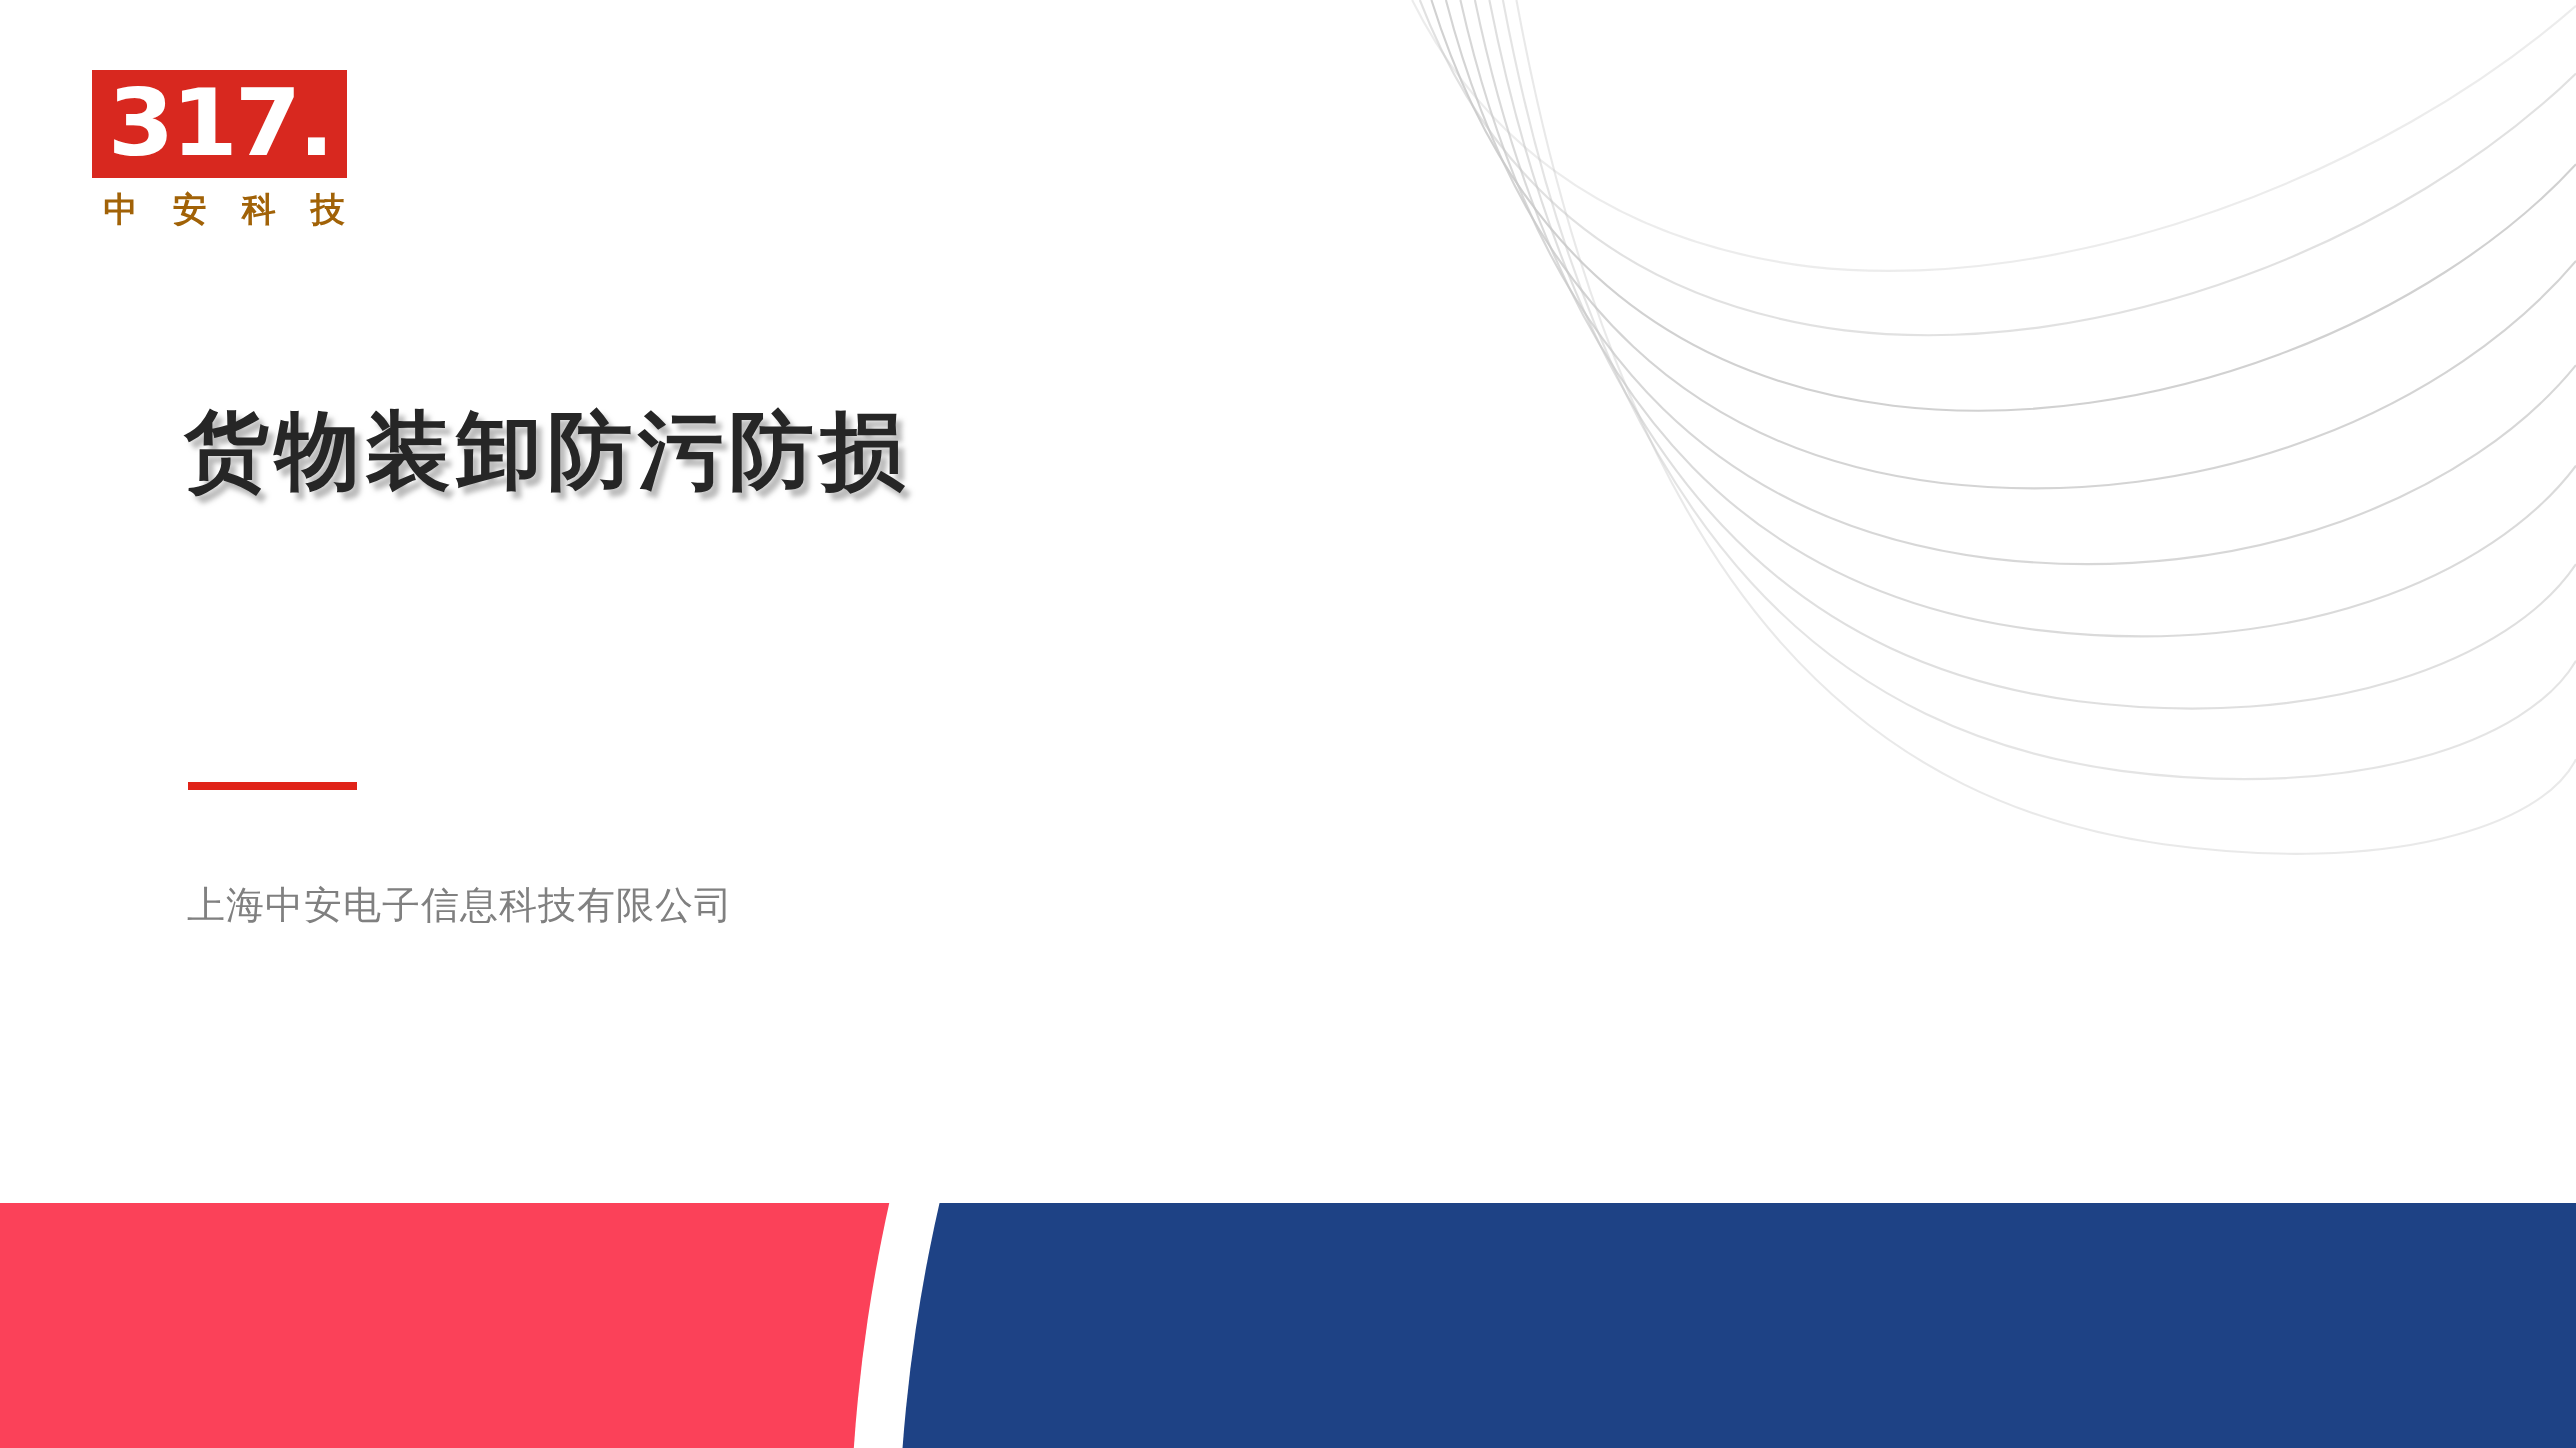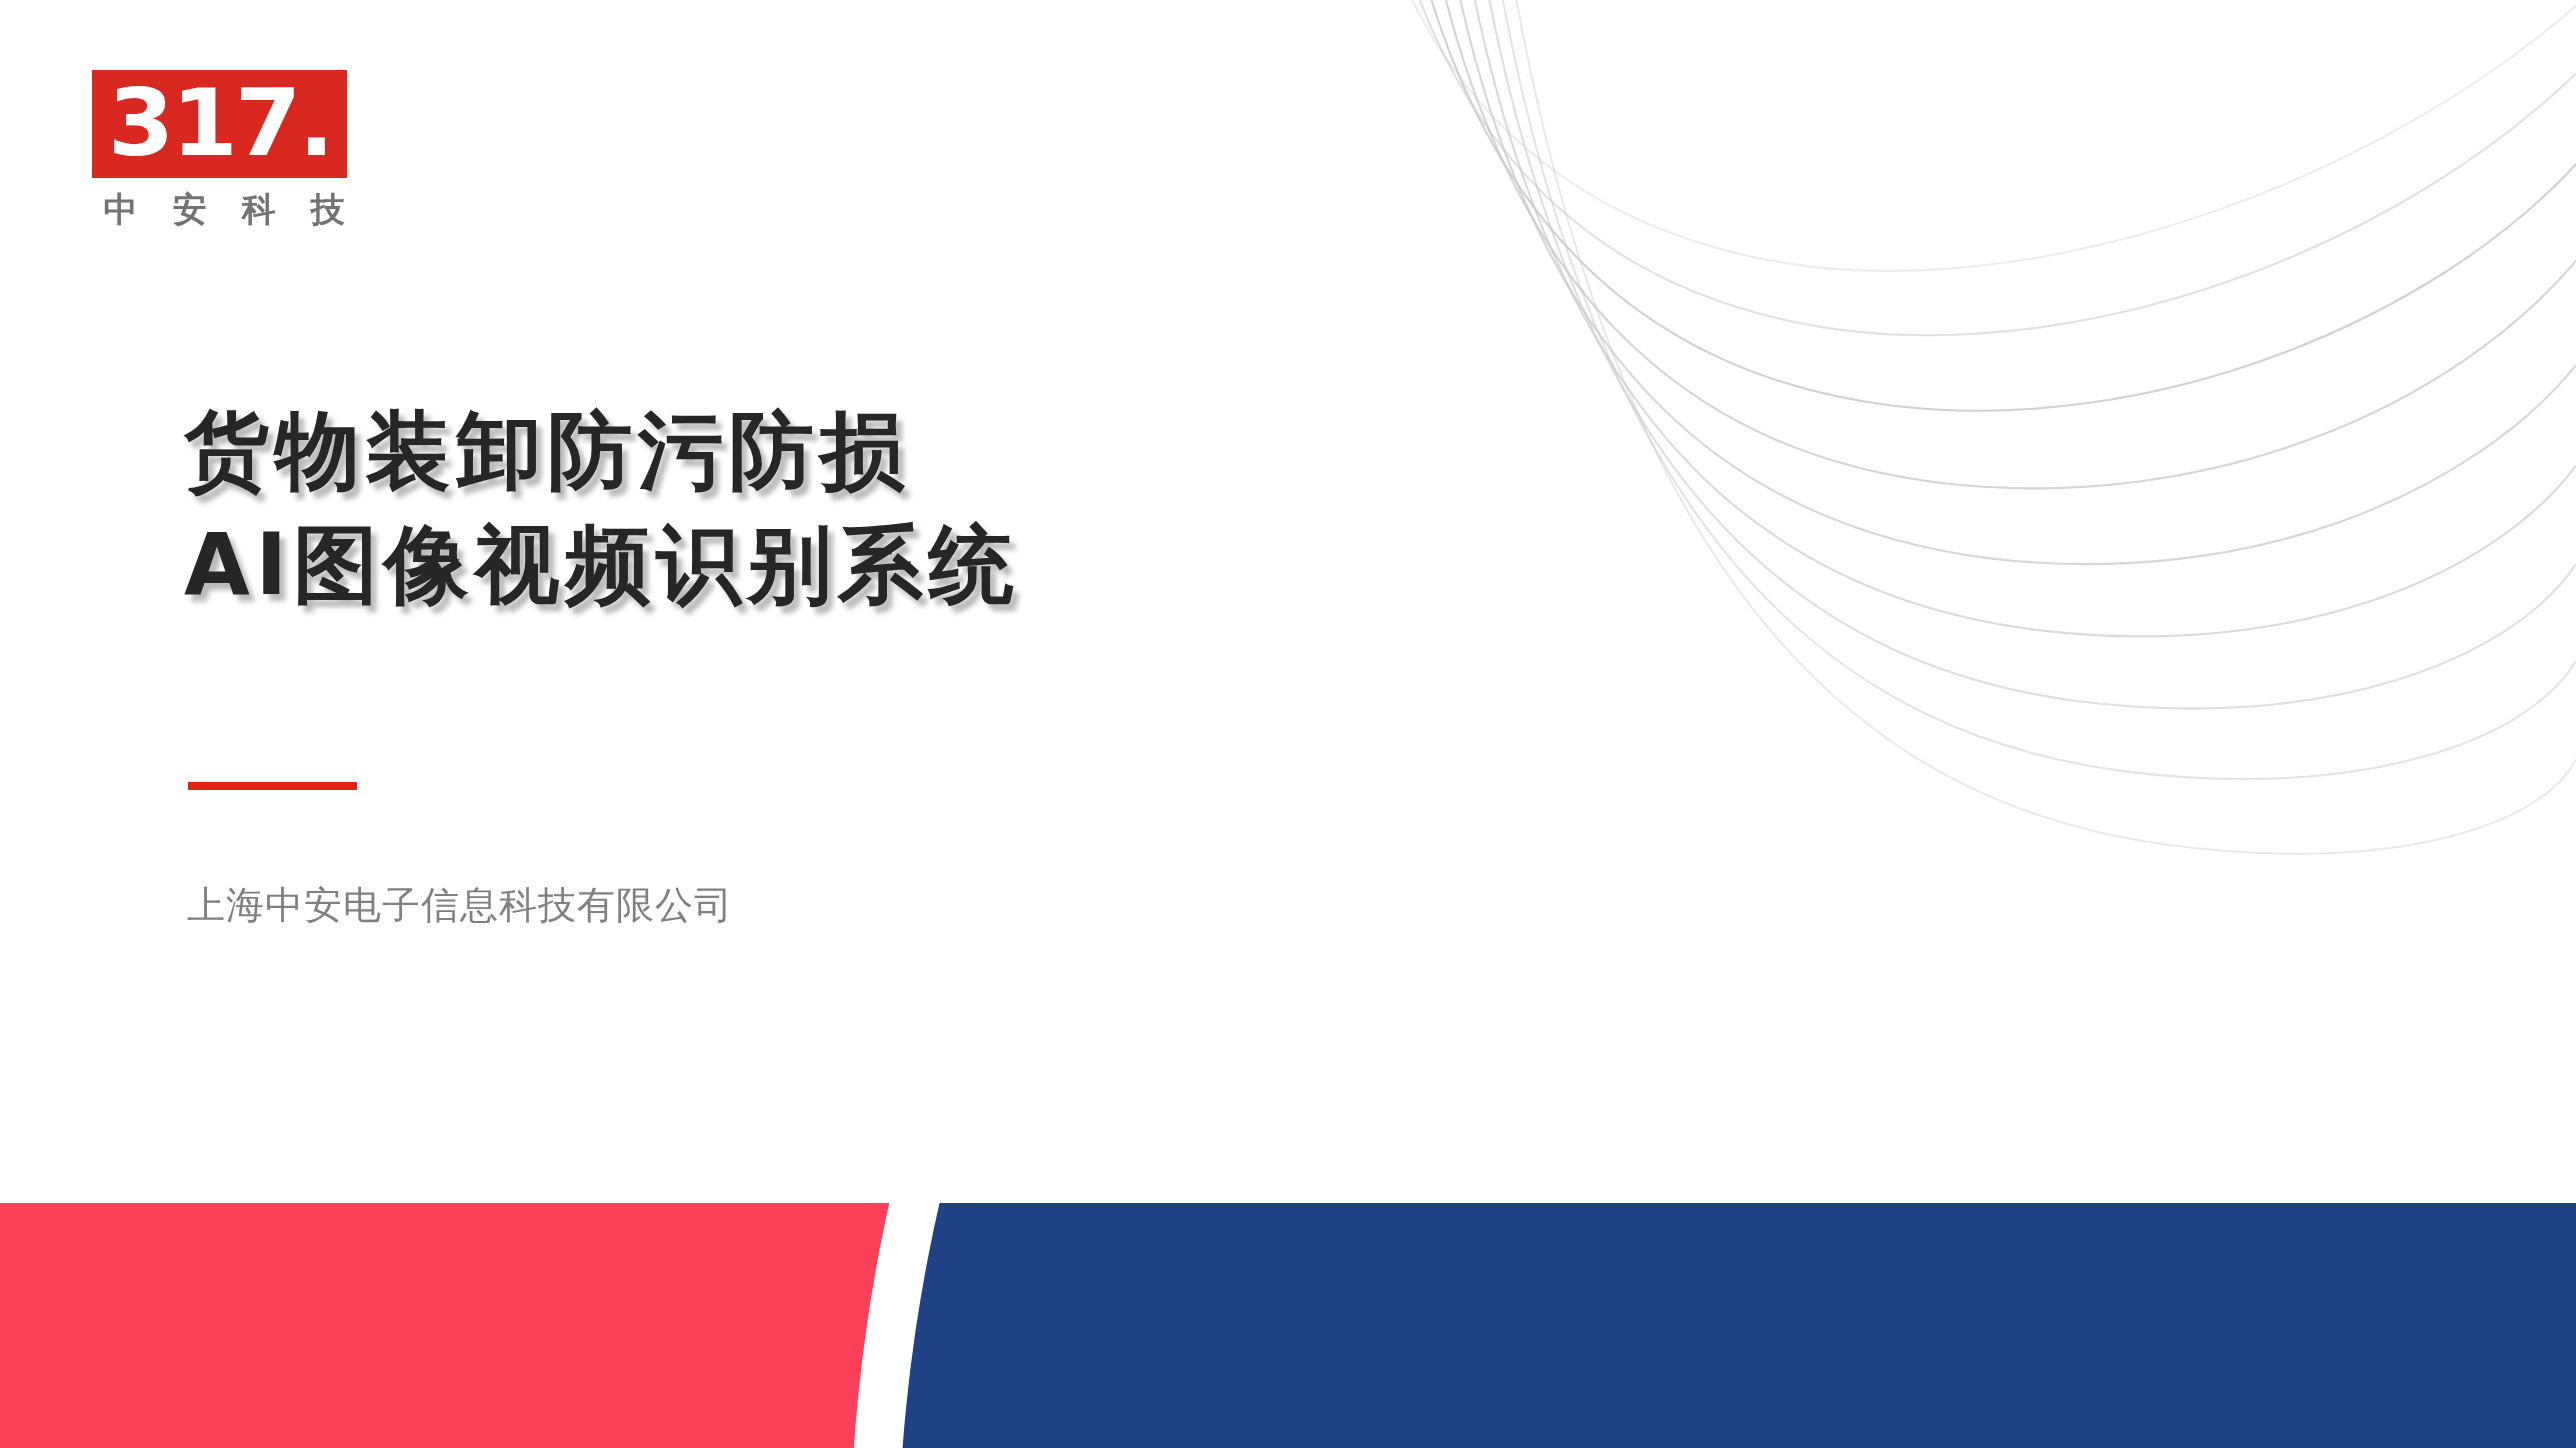--- a/index.html
+++ b/index.html
@@ -51,21 +51,21 @@
     font-size: 92px;
     line-height: 92px;
     letter-spacing: -2.9px;
     transform: scaleX(1.04);
     white-space: nowrap;
   }
   #logo-sub {
     margin-top: 11.6px;
     width: 255px;
     text-align: center;
-    color: #737373;
+    color: #a16207;
     font-family: "DejaVu Sans", sans-serif;
     font-weight: 700;
     font-size: 34px;
     line-height: 39px;
     letter-spacing: 11.6px;
     text-indent: 11.6px;
     white-space: nowrap;
   }
 
   
@@ -176,21 +176,20 @@
 
   <div id="logo-block">
     <div id="logo-mark">
       <span id="logo-mark-text">317.</span>
     </div>
     <div id="logo-sub">中 安 科 技</div>
   </div>
 
   <div id="headline">
     <div class="headline-line">货物装卸防污防损</div>
-    <div class="headline-line">AI图像视频识别系统</div>
   </div>
 
   <div id="divider-rule"></div>
 
   <div id="company-name">上海中安电子信息科技有限公司</div>
 
   <div id="bottom-banner">
     <div id="banner-red"></div>
     <div id="banner-white-swoosh"></div>
     <div id="banner-blue-swoosh"></div>

